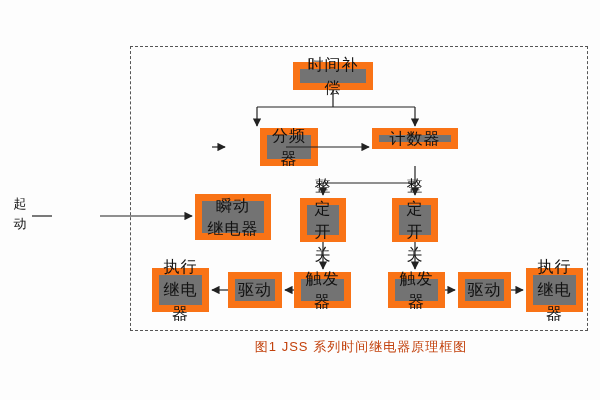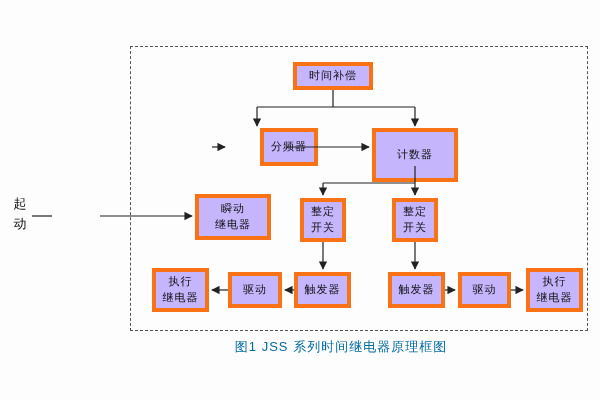--- a/index.html
+++ b/index.html
@@ -9,24 +9,24 @@
   }
   #stage{
     position:relative;
     width:600px;height:400px;
     background:#fdfdfd;
     overflow:hidden;
   }
   .box{
     position:absolute;
     box-sizing:border-box;
-    border:4px solid #f97316;
-    background:#c4b5fd;
+    border:7px solid #f97316;
+    background:#737373;
     color:#111;
-    font-size:11px;
+    font-size:16px;
     line-height:1.45;
     display:flex;
     align-items:center;
     justify-content:center;
     text-align:center;
     white-space:pre-line;
     letter-spacing:1px;
   }
   .free-label{
     position:absolute;
@@ -37,24 +37,24 @@
     white-space:pre-line;
   }
   #dashed-frame{
     position:absolute;
     left:130px;top:46px;width:458px;height:285px;
     border:1px dashed #555;
     box-sizing:border-box;
   }
   #caption{
     position:absolute;
-    left:112px;top:338px;width:458px;
+    left:132px;top:338px;width:458px;
     text-align:center;
     font-size:13px;
-    color:#0369a1;
+    color:#c2410c;
     letter-spacing:1px;
   }
   svg#wires{
     position:absolute;left:0;top:0;
     pointer-events:none;
   }
 </style>
 </head>
 <body>
 
@@ -64,21 +64,21 @@
 
   <div class="free-label" style="left:6px;top:194px;width:28px;">起
 动</div>
 
 
   <div class="box" style="left:293px;top:62px;width:80px;height:28px;">时间补偿</div>
 
 
   <div class="box" style="left:228px;top:128px;width:58px;height:38px;margin-left:32px;">分频器</div>
 
-  <div class="box" style="left:372px;top:128px;width:86px;height:54px;">计数器</div>
+  <div class="box" style="left:372px;top:128px;width:86px;height:21px;">计数器</div>
 
   <div class="box" style="left:195px;top:194px;width:76px;height:46px;">瞬动
 继电器</div>
 
   <div class="box" style="left:300px;top:198px;width:46px;height:44px;">整定
 开关</div>
 
   <div class="box" style="left:392px;top:198px;width:46px;height:44px;">整定
 开关</div>
 

